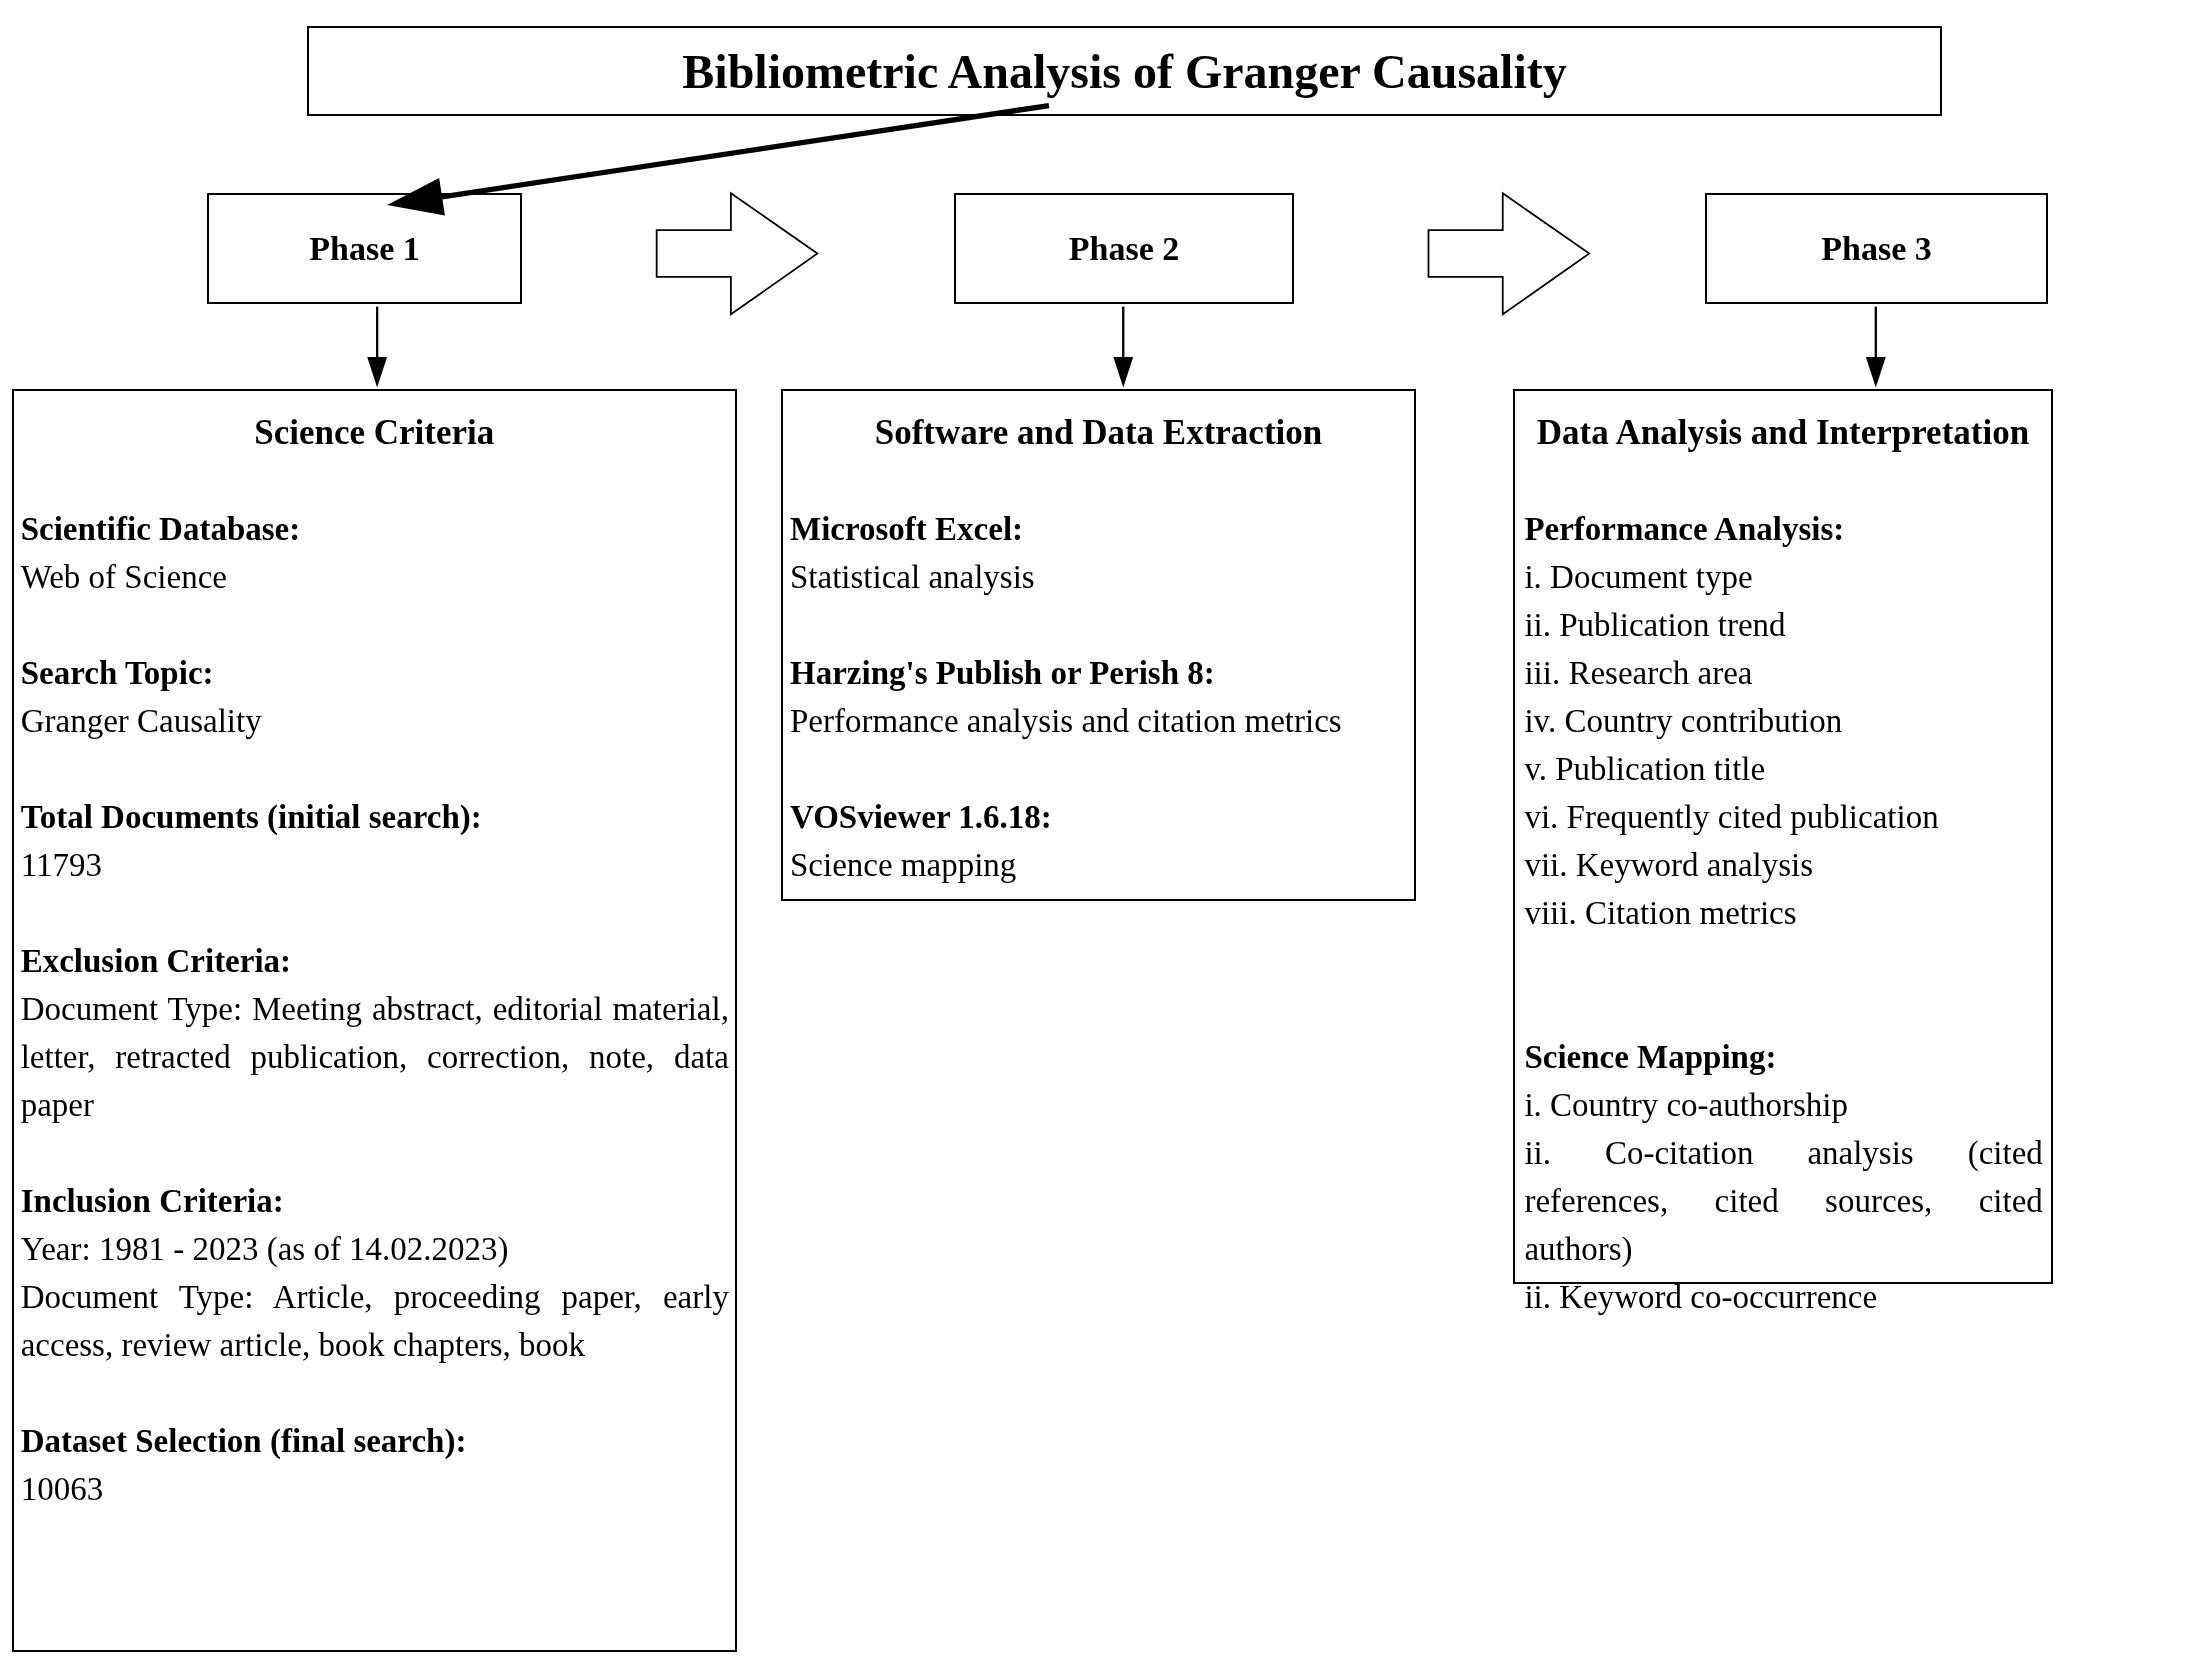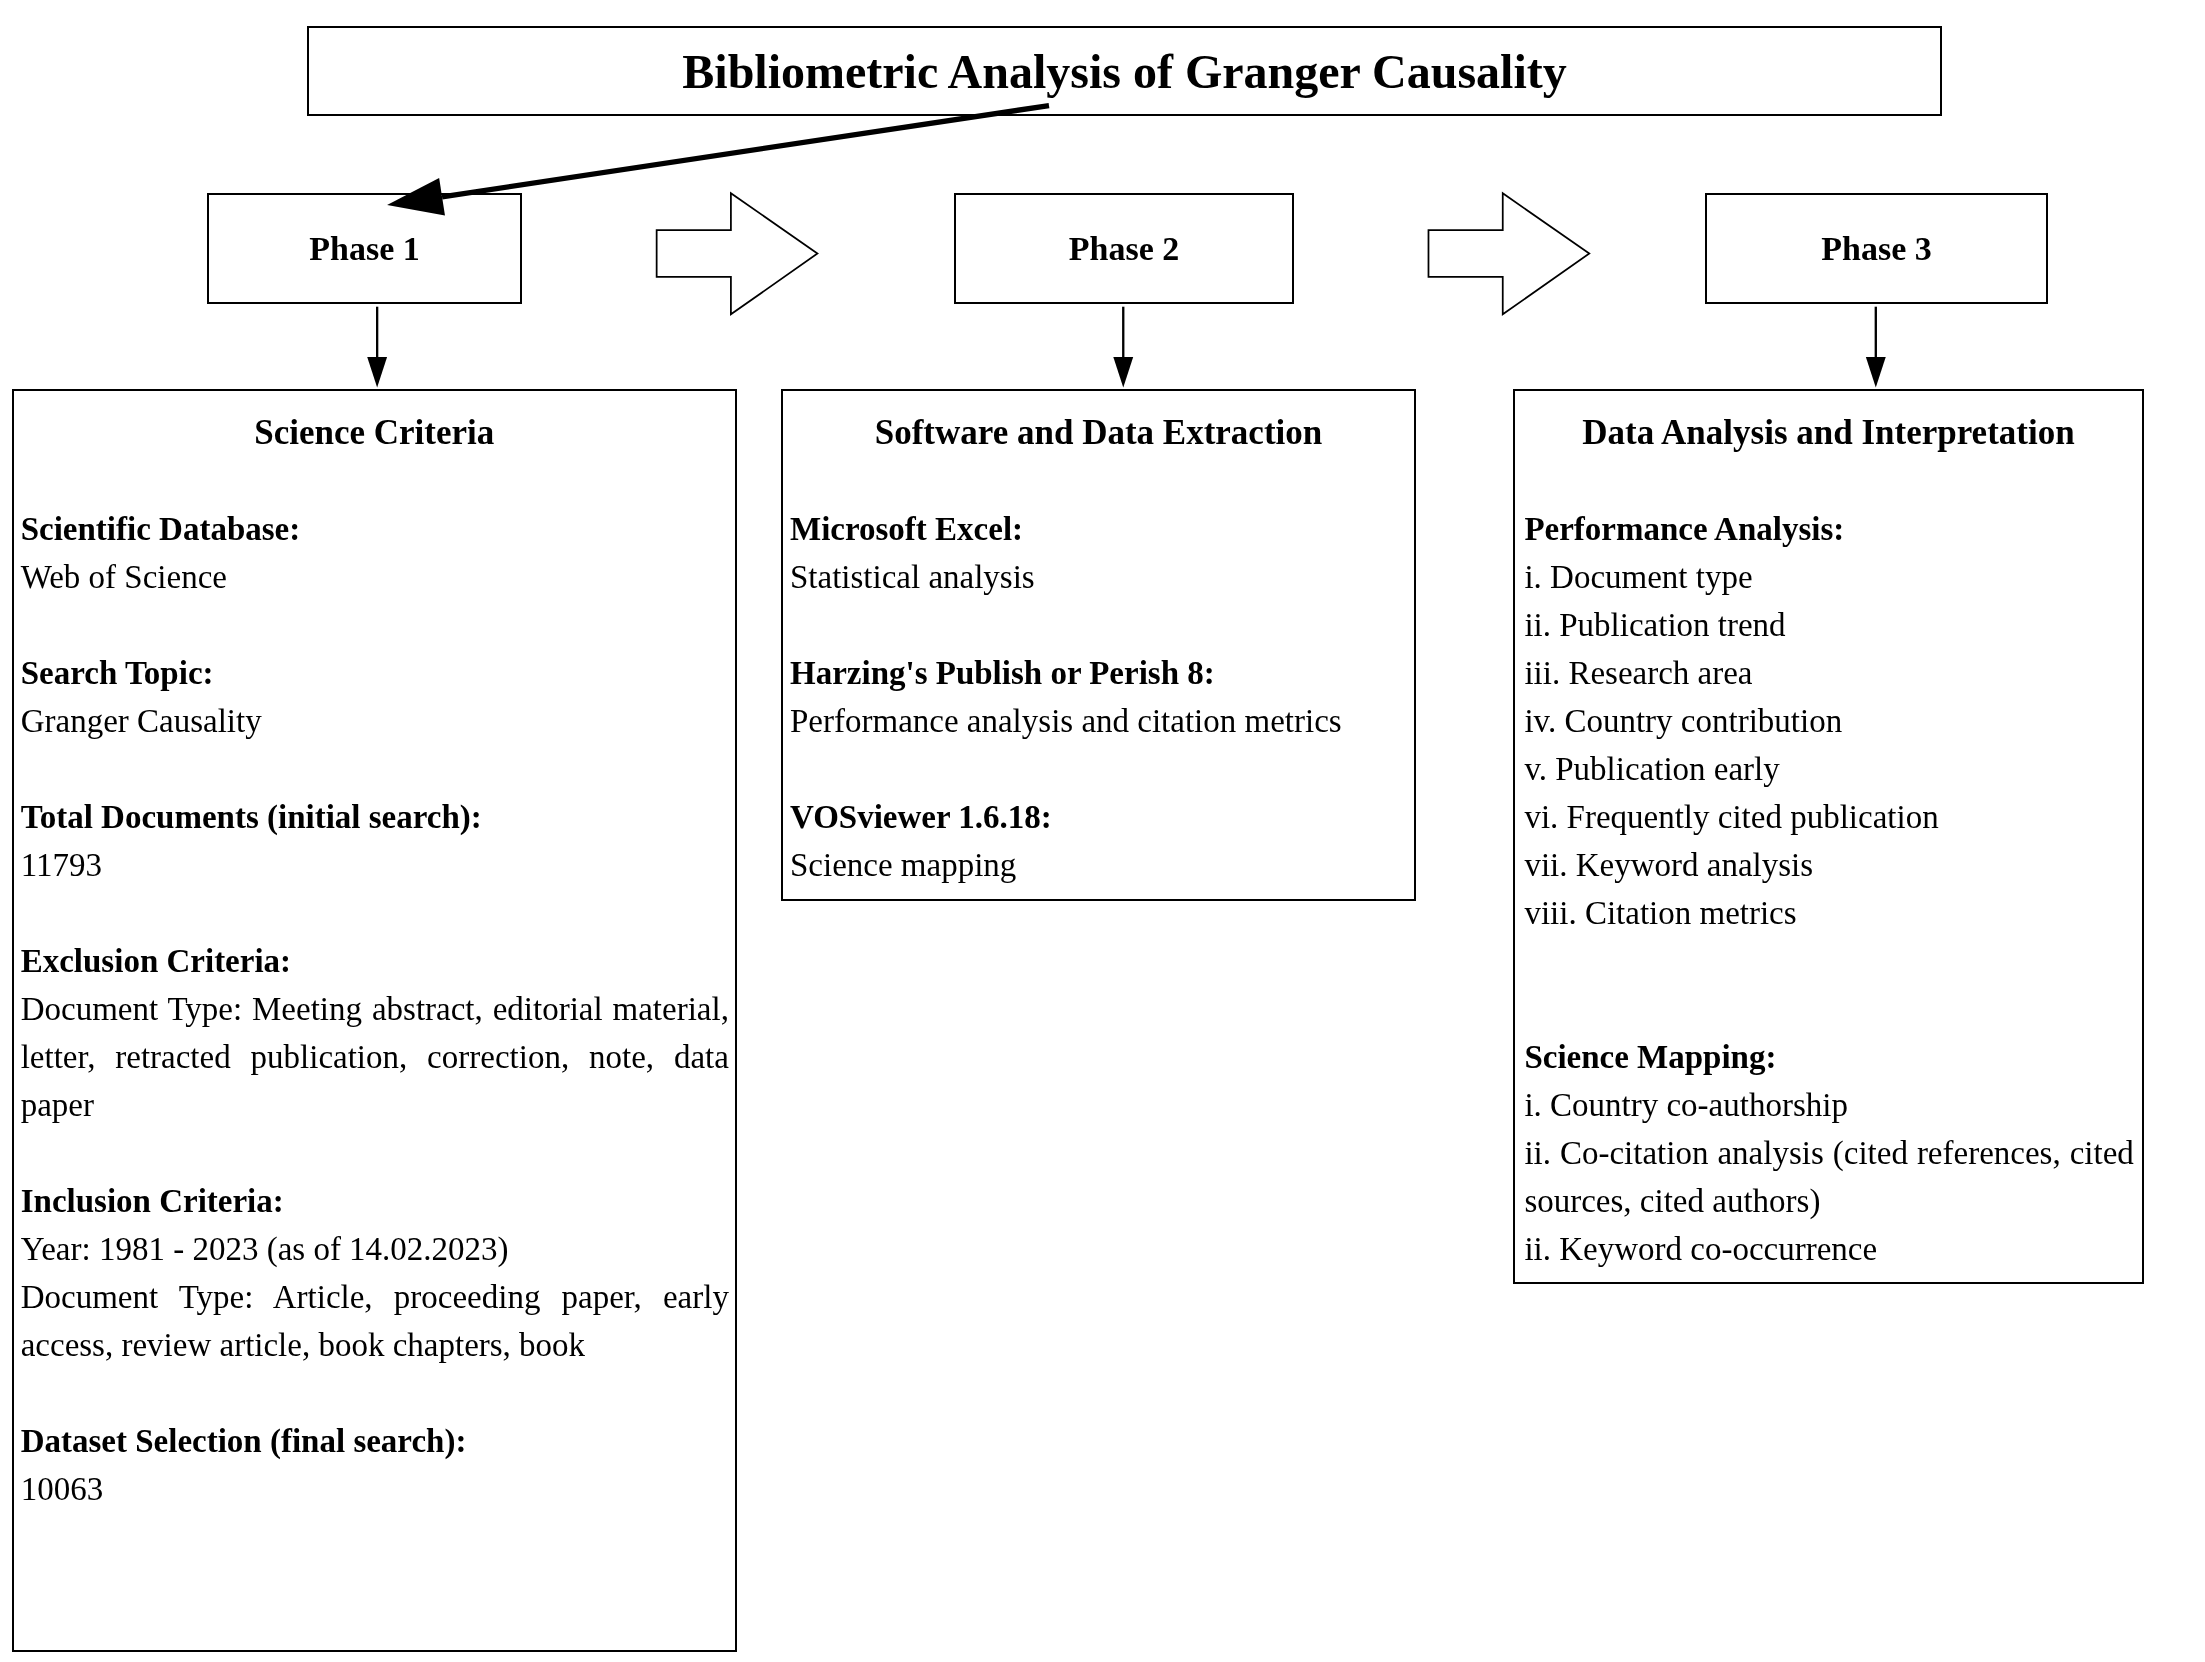--- a/index.html
+++ b/index.html
@@ -31,21 +31,21 @@
   }
   .phase-1{left:207px;width:315px;}
   .phase-2{left:954px;width:340px;}
   .phase-3{left:1705px;width:343px;}
   .content-box{
     top:389px;
     font-size:33px;line-height:48px;
   }
   .content-1{left:11.7px;width:725px;height:1263px;}
   .content-2{left:781px;width:635px;height:512px;}
-  .content-3{left:1513px;width:631px;height:895px;}
+  .content-3{left:1513px;width:540px;height:895px;}
   .box-heading{
     margin-top:17.5px;
     text-align:center;
     font-weight:bold;
     font-size:35px;line-height:48px;
   }
   .box-body{padding:0 5.8px 0 7px;}
   .content-3 .box-body{padding:0 8.2px 0 9.4px;}
   .section{margin-top:48px;}
   .section.gap2{margin-top:96px;}
@@ -125,21 +125,21 @@
   </div>
   <div class="box content-box content-3">
     <div class="box-heading">Data Analysis and Interpretation</div>
     <div class="box-body">
         <div class="section">
           <div class="section-label">Performance Analysis:</div>
           <div class="para">i. Document type</div>
           <div class="para">ii. Publication trend</div>
           <div class="para">iii. Research area</div>
           <div class="para">iv. Country contribution</div>
-          <div class="para">v. Publication early</div>
+          <div class="para">v. Publication title</div>
           <div class="para">vi. Frequently cited publication</div>
           <div class="para">vii. Keyword analysis</div>
           <div class="para">viii. Citation metrics</div>
         </div>
         <div class="section gap2">
           <div class="section-label">Science Mapping:</div>
           <div class="para">i. Country co-authorship</div>
           <div class="para justify">ii. Co-citation analysis (cited references, cited sources, cited authors)</div>
           <div class="para">ii. Keyword co-occurrence</div>
         </div>

